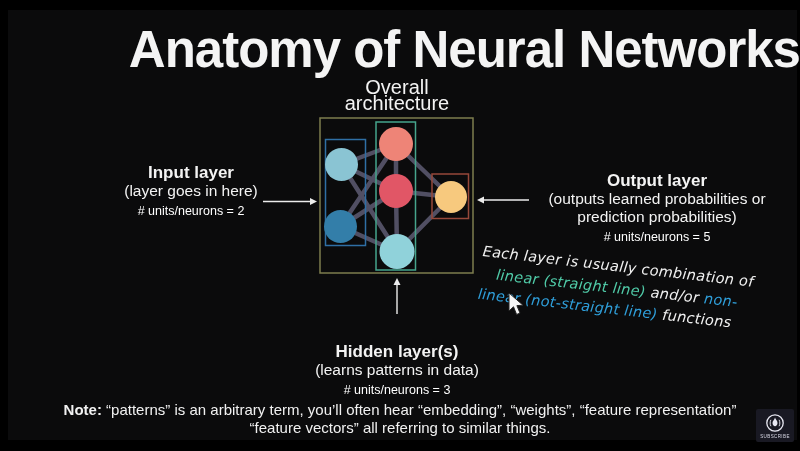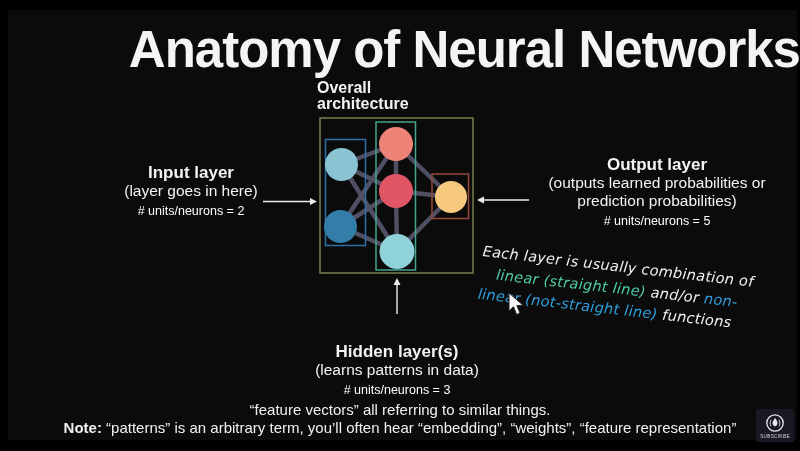--- a/index.html
+++ b/index.html
@@ -2,29 +2,29 @@
 <html><head>
 <meta charset="utf-8">
 <style>
   html,body{margin:0;padding:0;}
   body{width:800px;height:451px;background:#000;position:relative;overflow:hidden;
        font-family:"Liberation Sans",sans-serif;color:#f3f3f3;}
   .frame{position:absolute;left:8px;top:10px;width:789px;height:430px;background:#0b0b0c;}
   .stage{position:absolute;inset:0;}
   .title{position:absolute;left:0;right:0;top:24px;text-align:right;
          font-size:51px;font-weight:700;letter-spacing:-1px;line-height:1;color:#f4f4f4;}
-  .arch-label{position:absolute;left:317px;top:80px;width:160px;text-align:left;
-         font-size:16px;font-weight:700;line-height:15.5px;white-space:pre-line;}
+  .arch-label{position:absolute;left:317px;top:80px;width:160px;text-align:center;
+         font-size:20px;font-weight:400;line-height:15.5px;white-space:pre-line;}
   svg.net{position:absolute;left:0;top:0;pointer-events:none;}
   .layer-label{position:absolute;text-align:center;}
   .lbl-title{font-size:17px;font-weight:700;line-height:18px;}
   .lbl-sub{font-size:15.5px;line-height:18px;}
   .lbl-units{font-size:12.5px;margin-top:4px;color:#ffffff;}
   .label-input{left:88px;top:164px;width:206px;}
-  .label-output{left:523px;top:156px;width:268px;}
+  .label-output{left:523px;top:172px;width:268px;}
   .label-hidden{left:295px;top:343px;width:204px;}
   .annotation{position:absolute;left:484px;top:241px;width:320px;
          transform:rotate(6.5deg);transform-origin:0 0;
          font-family:"DejaVu Sans",sans-serif;font-style:italic;
          font-size:14.5px;line-height:21.5px;letter-spacing:0.3px;color:#f0f0f0;}
   .ann-l2{margin-left:16px;}
   .cursor{position:absolute;left:507px;top:292px;}
   .note{position:absolute;left:0;right:0;top:401px;text-align:center;
          font-size:15px;line-height:17.5px;color:#f1f1f1;}
   .note b{font-weight:700;}
@@ -97,22 +97,22 @@
     <div>Each layer is usually combination of</div>
     <div class="ann-l2"><span style="color: rgb(80, 203, 168);">linear (straight line)</span><span> and/or </span><span style="color: rgb(47, 158, 217);">non-</span></div>
     <div><span style="color: rgb(47, 158, 217);">linear (not-straight line)</span><span> functions</span></div>
   </div>
 
   <svg class="cursor" width="20" height="26" viewBox="0 0 20 26">
     <path d="M2,1 L2,19 L6.5,14.8 L9.6,22.5 L13,21.1 L9.9,13.6 L16,13.2 Z" fill="#f5f5f5" stroke="#222" stroke-width="1"></path>
   </svg>
 
   <div class="note">
+    <div><b>Note:</b><span> “patterns” is an arbitrary term, you’ll often hear “embedding”, “weights”, “feature representation”</span></div>
     <div>“feature vectors” all referring to similar things.</div>
-    <div><b>Note:</b><span> “patterns” is an arbitrary term, you’ll often hear “embedding”, “weights”, “feature representation”</span></div>
   </div>
 
   <div class="subscribe">
     <svg width="20" height="20" viewBox="0 0 20 20">
       <circle cx="10" cy="10" r="8.2" fill="none" stroke="#e8e8f2" stroke-width="1.3"></circle>
       <path d="M5.9,6.8 C4.9,8.7 4.9,11.3 5.9,13.2" fill="none" stroke="#e8e8f2" stroke-width="0.9"></path>
       <path d="M14.1,6.8 C15.1,8.7 15.1,11.3 14.1,13.2" fill="none" stroke="#e8e8f2" stroke-width="0.9"></path>
       <path d="M10,4.6 C10.3,6.4 12.5,7.4 12.5,9.9 C12.5,11.8 11.3,13.2 10,13.2 C8.7,13.2 7.5,11.8 7.5,9.9 C7.5,8.4 8.7,7.5 9.3,6.3 C9.7,5.6 9.9,5.2 10,4.6 Z" fill="#e8e8f2"></path>
     </svg>
     <div class="sub-label">SUBSCRIBE</div>

